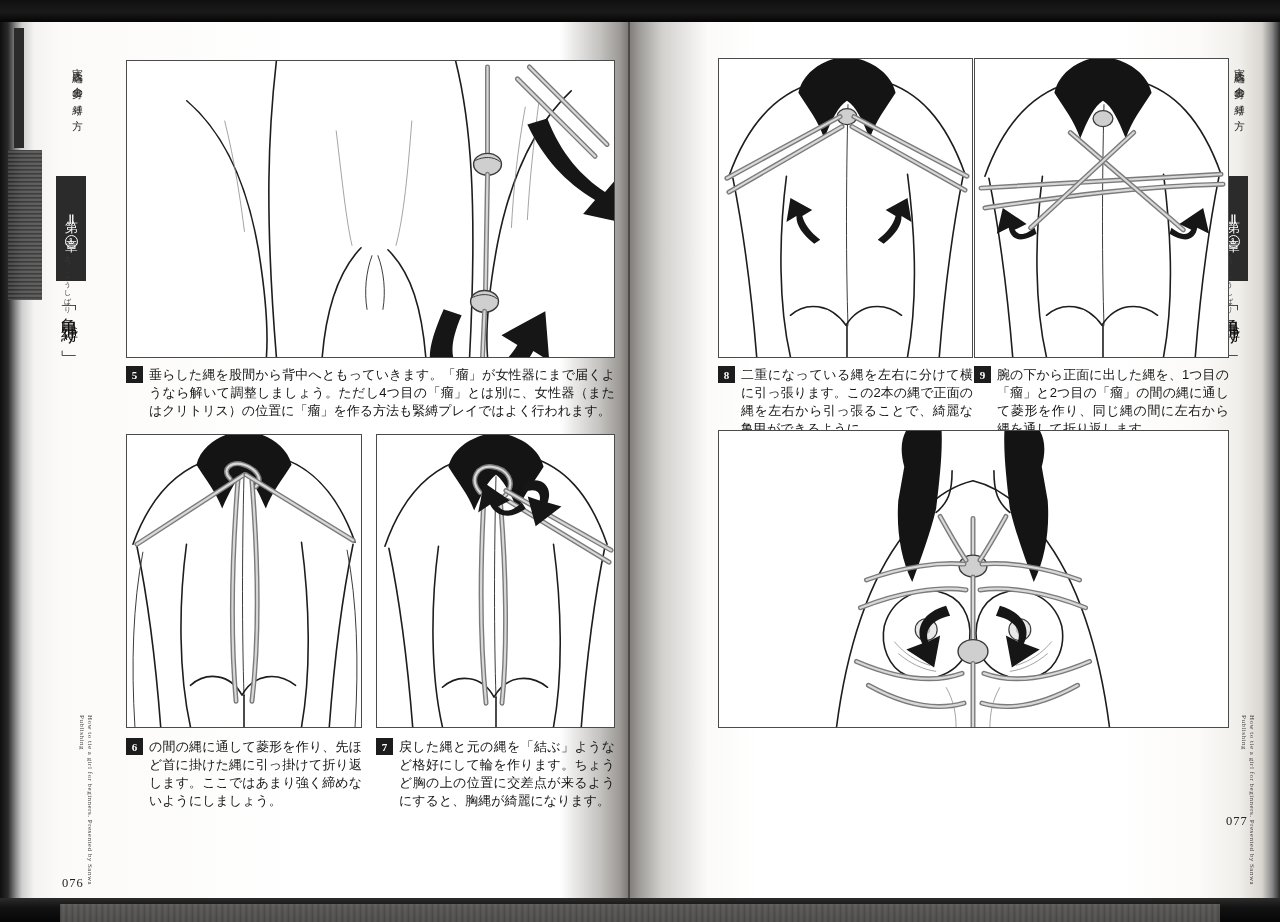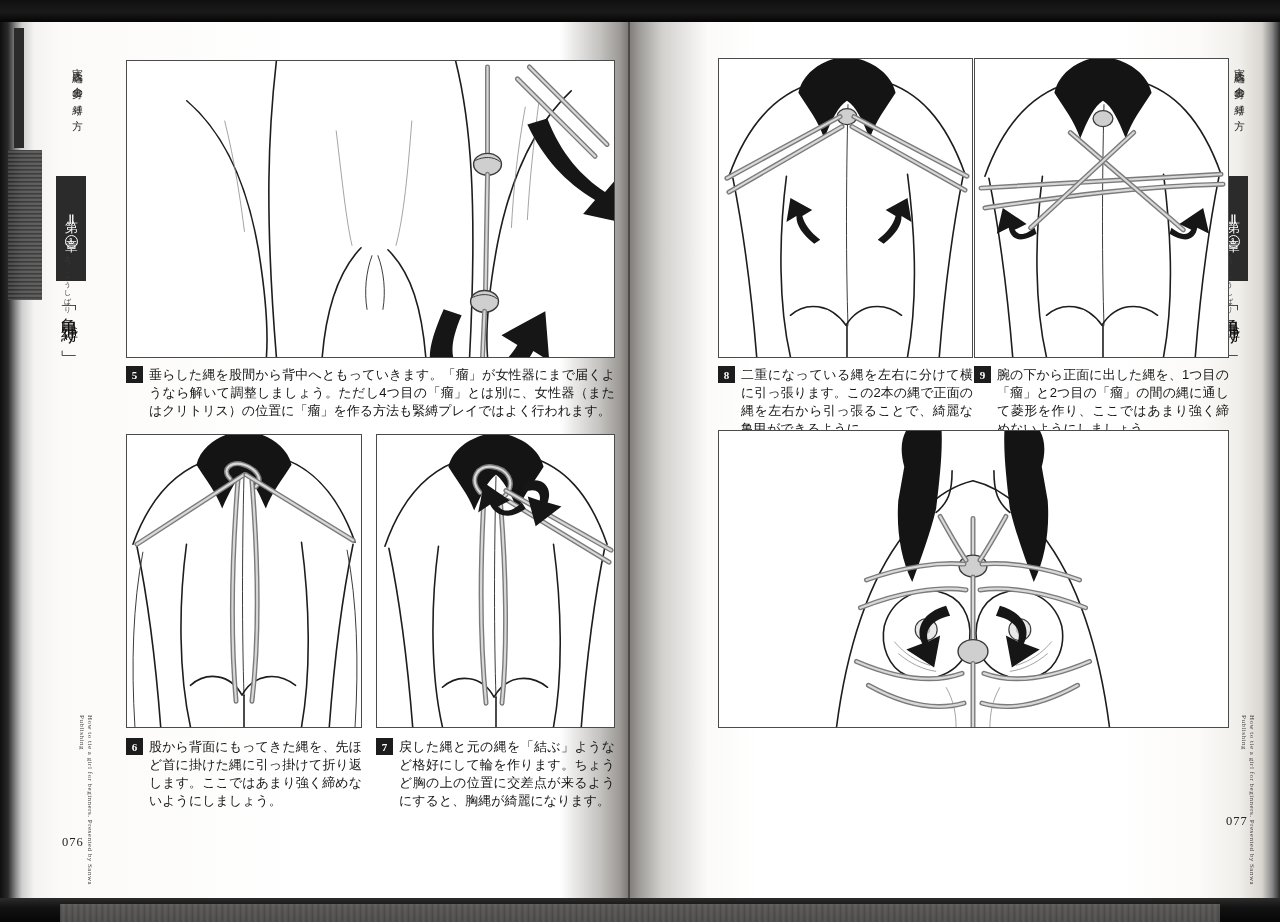--- a/index.html
+++ b/index.html
@@ -169,21 +169,21 @@
   <div class="side-col" style="left:60px; top:60px; width:36px; height:760px;">
     <div class="vtext side-small">実践編　全身の縛り方</div>
   </div>
   <div class="chapter-tab" style="left:56px; top:176px; height:105px; flex-direction:column;">
     <span class="vtext">第Ⅱ章</span>
     <span class="num" style="margin-top:4px;border:1px solid #fff;border-radius:50%;width:13px;height:13px;display:flex;align-items:center;justify-content:center;font-size:9px;">1</span>
   </div>
   <div class="vtext side-rot" style="position:absolute; left:62px; top:250px; height:60px;">きっこうしばり</div>
   <div class="vtext side-title" style="position:absolute; left:58px; top:300px;">「亀甲縛り」</div>
   <div class="side-rot" style="position:absolute; left:78px; top:715px;">How to tie a girl for beginners. Presented by Sanwa Publishing</div>
-  <div class="pagenum" style="left:62px; top:835px;">076</div>
+  <div class="pagenum" style="left:62px; top:876px;">076</div>
 
   <div class="side-col" style="left:1222px; top:60px; width:36px; height:760px;">
     <div class="vtext side-small">実践編　全身の縛り方</div>
   </div>
   <div class="chapter-tab" style="left:1218px; top:176px; height:105px; flex-direction:column;">
     <span class="vtext">第Ⅱ章</span>
     <span class="num" style="margin-top:4px;border:1px solid #fff;border-radius:50%;width:13px;height:13px;display:flex;align-items:center;justify-content:center;font-size:9px;">1</span>
   </div>
   <div class="vtext side-rot" style="position:absolute; left:1224px; top:250px; height:60px;">きっこうしばり</div>
   <div class="vtext side-title" style="position:absolute; left:1220px; top:300px;">「亀甲縛り」</div>
@@ -265,21 +265,21 @@
       <path class="rope-in" d="M118 40 L 10 110"></path>
       <path class="rope" d="M120 40 L 228 106"></path>
       <path class="rope-in" d="M120 40 L 228 106"></path>
 
       <path class="ink-thin" d="M16 118 C 6 170 4 230 8 294"></path>
       <path class="ink-thin" d="M222 116 C 232 168 234 228 230 294"></path>
     </svg>
   </div>
   <div class="caption" style="left:126px; top:738px; width:236px;">
     <div class="step-num">6</div>
-    <div class="caption-text">股から背面にもってきた縄を、先ほど首に掛けた縄に引っ掛けて折り返します。ここではあまり強く締めないようにしましょう。</div>
+    <div class="caption-text">の間の縄に通して菱形を作り、先ほど首に掛けた縄に引っ掛けて折り返します。ここではあまり強く締めないようにしましょう。</div>
   </div>
 
   <div class="panel" style="left:376px; top:434px; width:239px; height:294px;">
     <svg viewBox="0 0 239 294" preserveAspectRatio="none">
       <path class="ink" d="M8 112 C 26 60 54 34 88 24"></path>
       <path class="ink" d="M232 110 C 214 58 188 32 154 22"></path>
       <path class="ink" d="M12 114 C 22 162 30 218 36 294"></path>
       <path class="ink" d="M230 112 C 220 160 212 216 206 294"></path>
       <path class="ink" d="M62 112 C 54 172 54 242 66 294"></path>
       <path class="ink" d="M178 110 C 186 170 188 240 178 294"></path>
@@ -365,21 +365,21 @@
       <path class="rope" d="M160 74 L 56 170"></path>
       <path class="rope-in" d="M160 74 L 56 170"></path>
       <ellipse cx="129" cy="60" rx="10" ry="8" fill="#cfcfcf" stroke="#3a3a3a" stroke-width="1.3"></ellipse>
 
       <path class="arrow" d="M62 176 C 46 186 36 182 34 170 L 22 176 L 28 150 L 52 166 L 40 172 C 44 178 50 178 60 170 Z"></path>
       <path class="arrow" d="M196 176 C 212 186 222 182 224 170 L 236 176 L 230 150 L 206 166 L 218 172 C 214 178 208 178 198 170 Z"></path>
     </svg>
   </div>
   <div class="caption" style="left:974px; top:366px; width:255px;">
     <div class="step-num">9</div>
-    <div class="caption-text">腕の下から正面に出した縄を、1つ目の「瘤」と2つ目の「瘤」の間の縄に通して菱形を作り、ここではあまり強く締めないようにしましょう。</div>
+    <div class="caption-text">腕の下から正面に出した縄を、1つ目の「瘤」と2つ目の「瘤」の間の縄に通して菱形を作り、同じ縄の間に左右から縄を通して折り返します。</div>
   </div>
 
   <div class="panel" style="left:718px; top:430px; width:511px; height:298px;">
     <svg viewBox="0 0 511 298" preserveAspectRatio="none">
 
       <path class="ink" d="M118 298 C 128 220 150 150 186 104"></path>
       <path class="ink" d="M392 298 C 382 220 360 150 324 104"></path>
       <path class="ink" d="M186 104 C 206 74 230 56 255 50 C 280 56 304 74 324 104"></path>
 
       <path class="ink" d="M234 40 C 234 62 230 72 218 82"></path>

